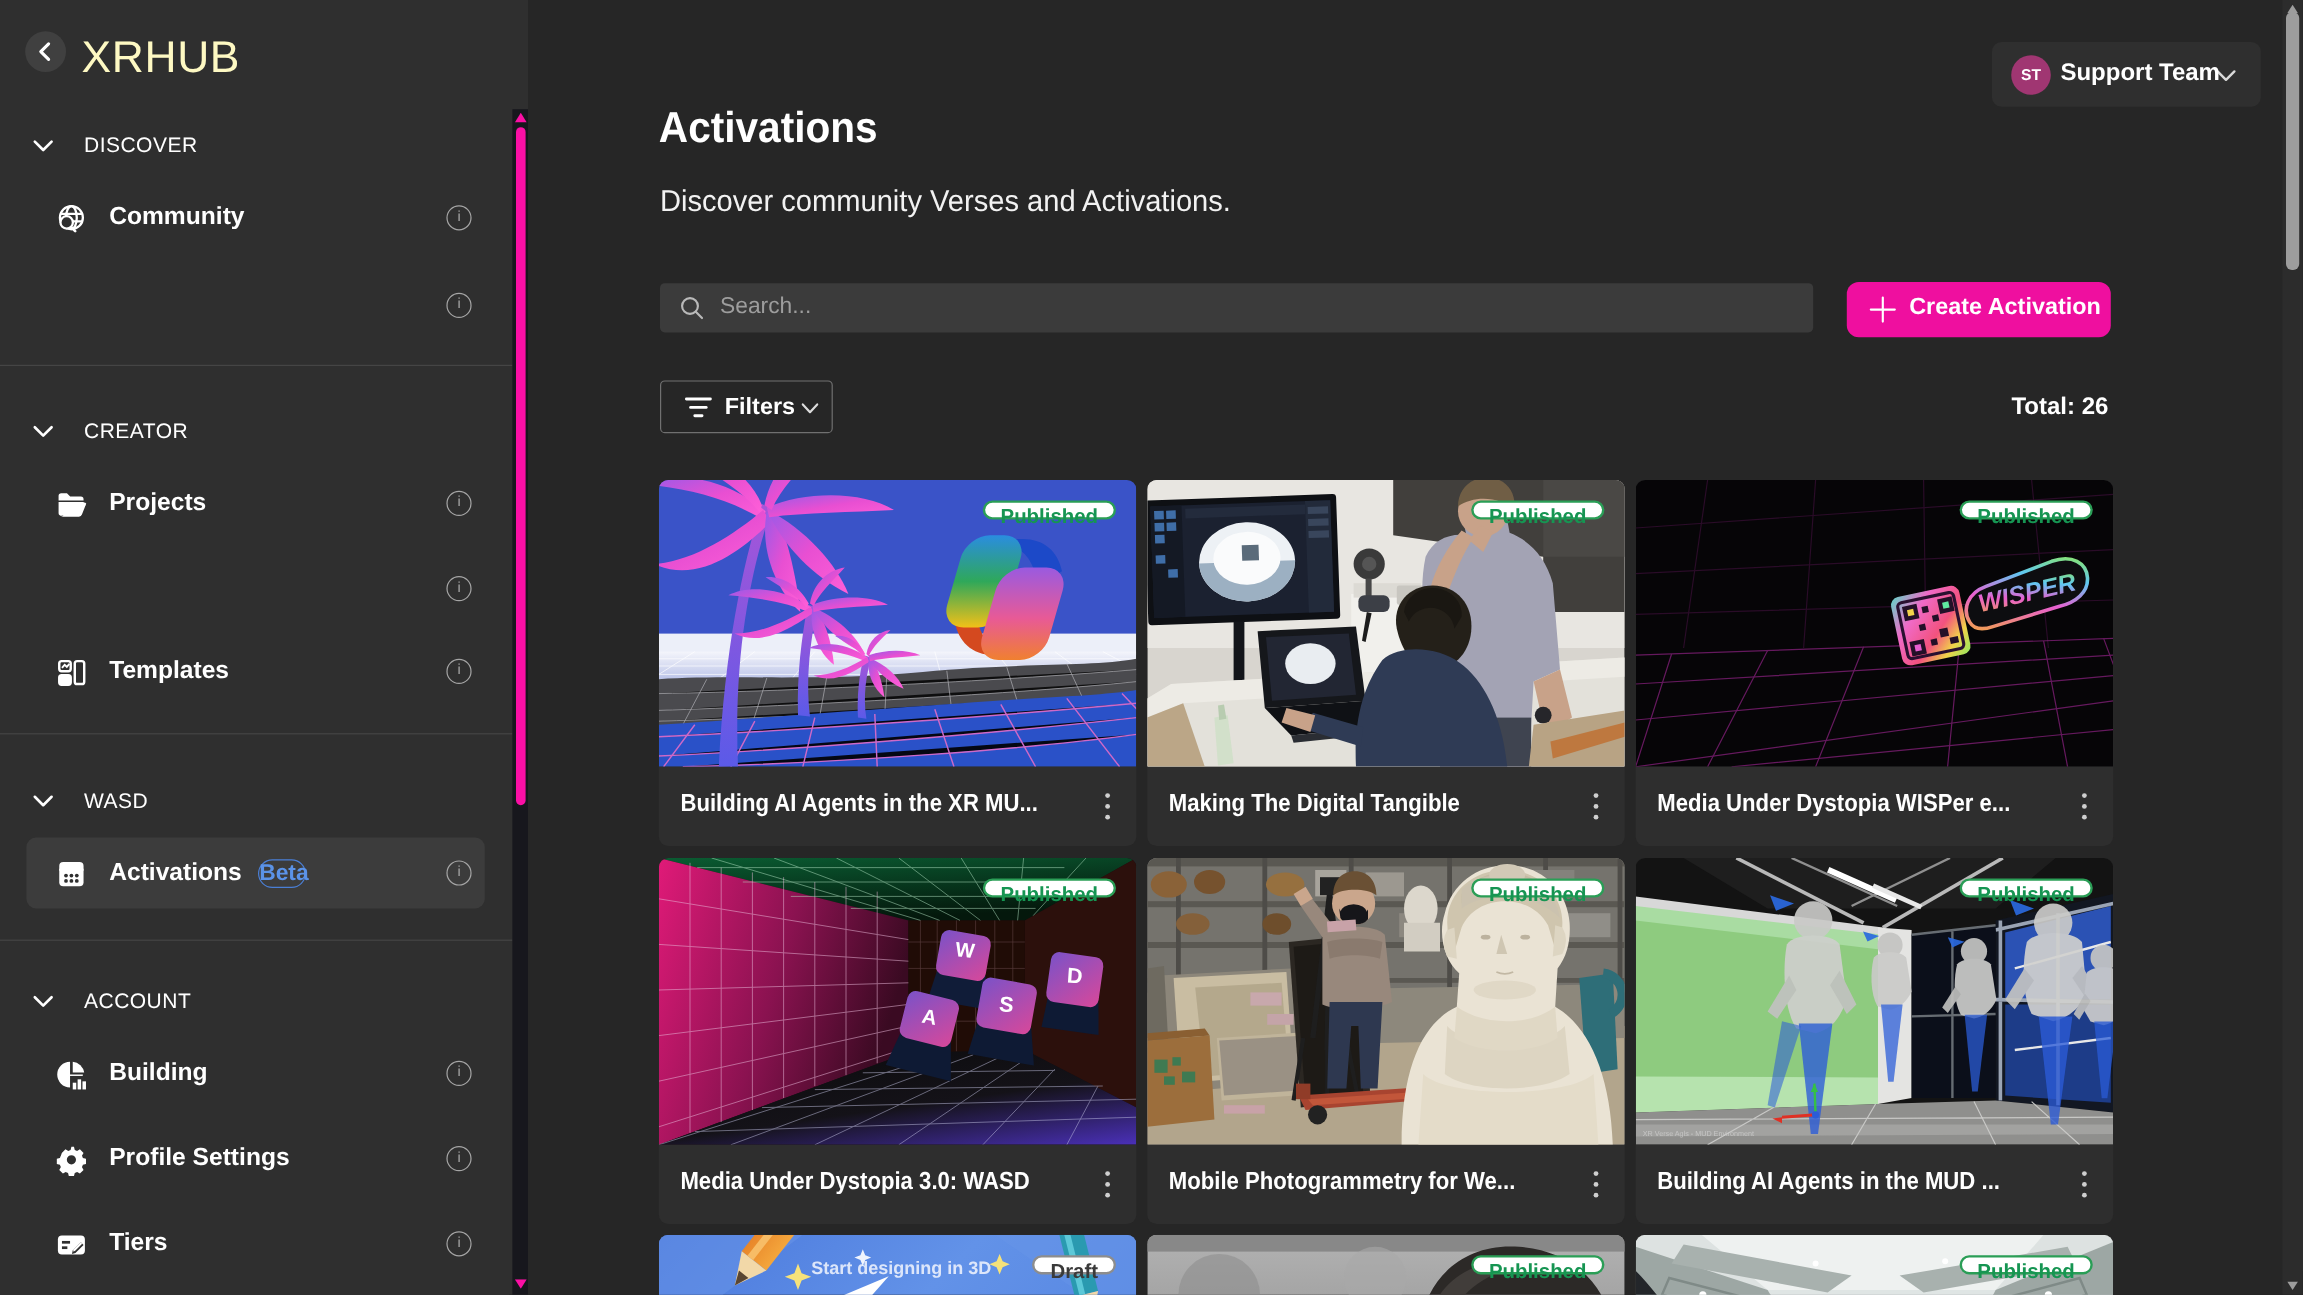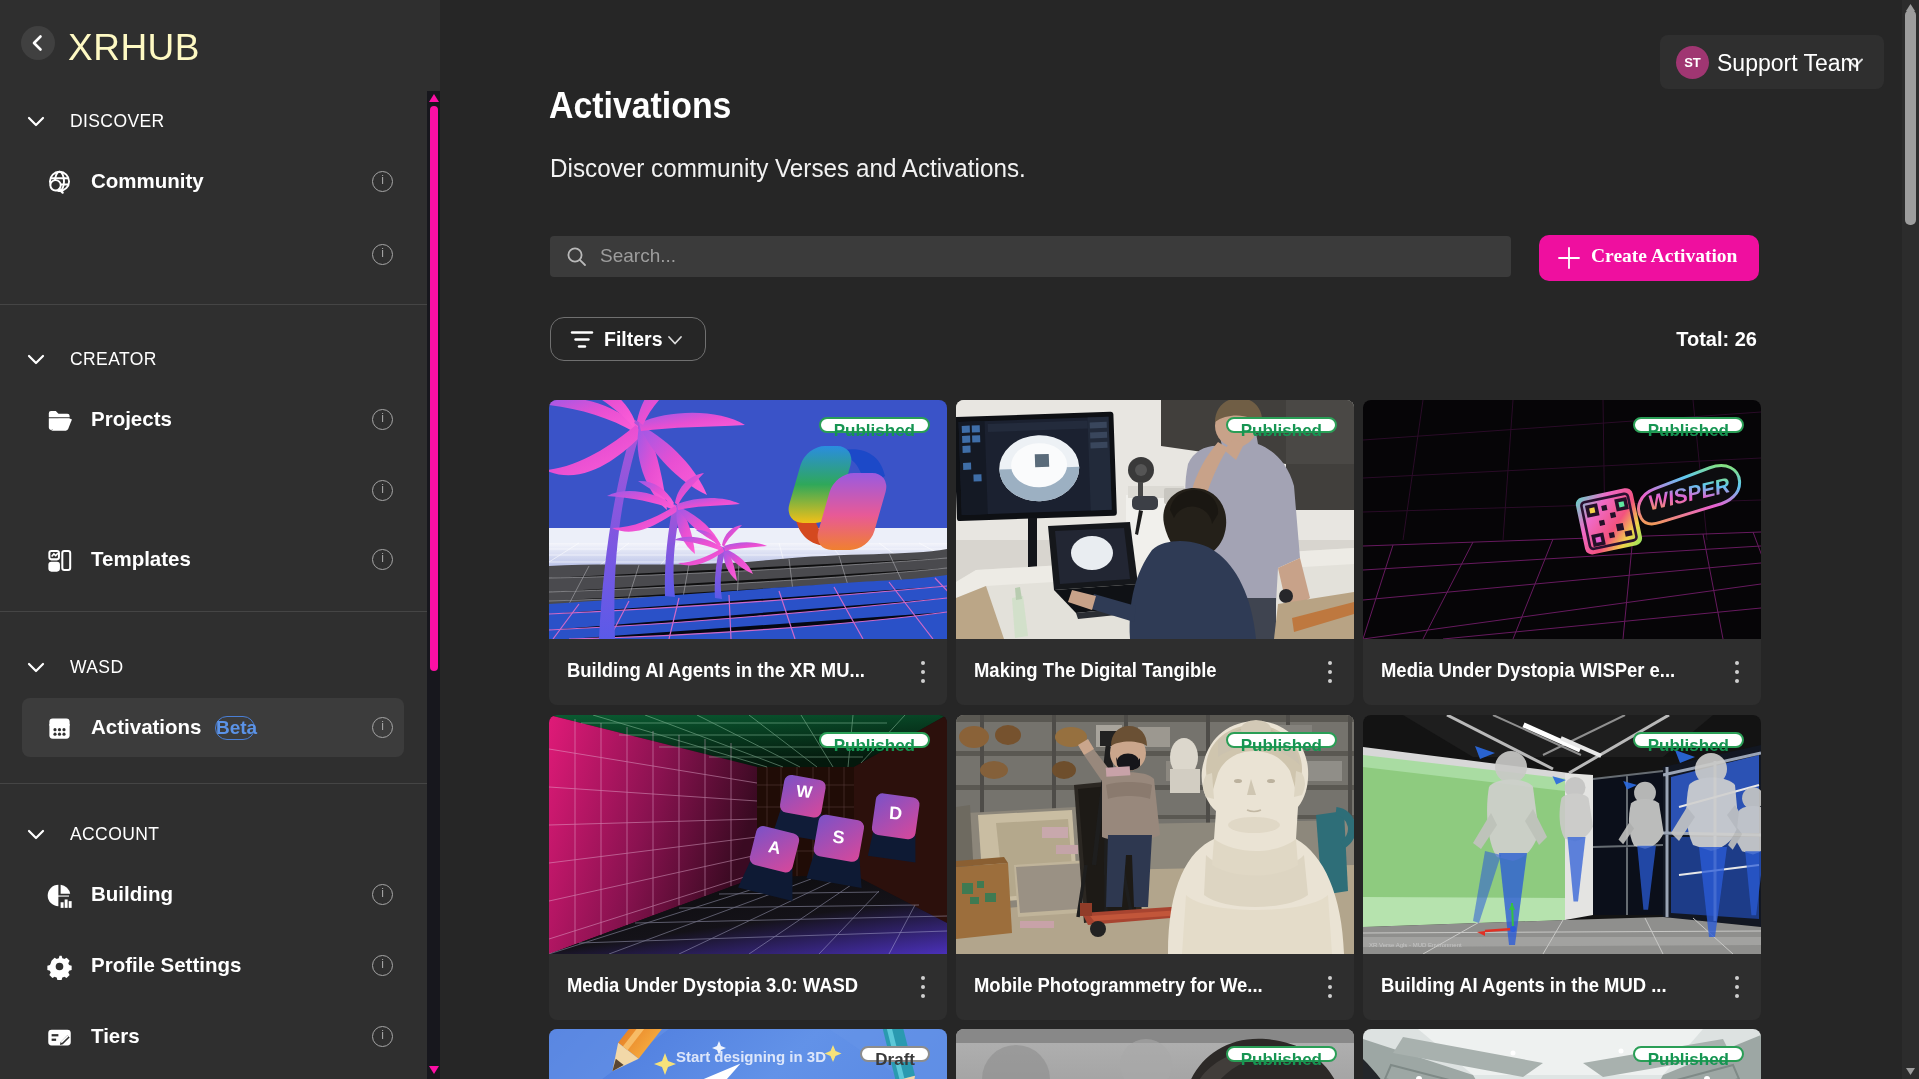--- a/index.html
+++ b/index.html
@@ -21,29 +21,29 @@
   .selrow { position:absolute; left:22px; top:698px; width:382px; height:59px; background:#3c3c3c; border-radius:8px; }
   .beta { position:absolute; left:215px; top:716px; width:40px; height:24px; border:1.5px solid #4a7fd6; border-radius:12px;
      color:#5b93e8; font-size:19px; font-weight:bold; text-align:center; line-height:21px; }
   
   #strack { position:absolute; left:427px; top:91px; width:13px; height:988px; background:#17171d; }
   #sthumb { position:absolute; left:429.5px; top:106px; width:8px; height:565px; background:#fb0fa5; border-radius:4px; }
   
   .chip { position:absolute; left:1660px; top:35px; width:224px; height:54px; background:#2f2f2f; border-radius:8px; }
   .avatar { position:absolute; left:1676px; top:46px; width:33px; height:33px; border-radius:50%; background:#a03672;
     color:#fff; font-size:13px; font-weight:bold; text-align:center; line-height:33px; }
-  .chipname { position:absolute; left:1717px; top:50px; font-size:23px; font-weight:normal; color:#fff; }
+  .chipname { position:absolute; left:1717px; top:50px; font-size:20px; font-weight:bold; color:#fff; }
   h1 { position:absolute; left:549px; top:85px; font-size:36px; font-weight:bold; color:#fff; transform:scaleX(0.94); transform-origin:left top; }
   .subtitle { position:absolute; left:550px; top:154px; font-size:25px; color:#f2f2f2; transform:scaleX(0.97); transform-origin:left top; }
   .search { position:absolute; left:550px; top:236px; width:961px; height:41px; background:#3b3b3b; border-radius:4px;text-align:center; }
   .ph { position:absolute; left:50px; top:9px; color:#9d9d9d; font-size:19px; }
   .createbtn { position:absolute; left:1539px; top:235px; width:220px; height:46px; background:#ef0f9f; border-radius:10px;
-    color:#fff; font-weight:bold; font-size:19.5px;font-family:Liberation Serif, serif; }
+    color:#fff; font-weight:bold; font-size:19.5px; }
   .createbtn span { position:absolute; left:52px; top:10px; }
-  .filters { position:absolute; left:550px; top:317px; width:156px; height:44px; border:1px solid #707070; border-radius:14px; }
+  .filters { position:absolute; left:550px; top:317px; width:144px; height:44px; border:1px solid #707070; border-radius:4px; }
   .filters span { position:absolute; left:53px; top:10px; color:#fff; font-size:19.5px; font-weight:bold; }
   .total { position:absolute; left:1557px; top:328px; width:200px; text-align:right; color:#fff; font-size:20px; font-weight:bold; }
   
   .card { position:absolute; width:398px; height:305px; border-radius:8px; background:#2e2e2e; overflow:hidden; }
   .cimg { position:absolute; left:0; top:0; width:398px; height:239px; overflow:hidden; }
   .ctitle { position:absolute; left:18px; top:258px; width:390px; font-size:20.5px; font-weight:bold; color:#fff; white-space:nowrap; overflow:hidden; transform:scaleX(0.9); transform-origin:left top; }
   .dots { position:absolute; right:22px; top:261px; width:4px; }
   .dots i { display:block; width:4px; height:4px; border-radius:50%; background:#cfcfcf; margin-bottom:5px; }
   .badge { position:absolute; top:17px; right:17px; height:16px; padding:0 13px; background:#fff; border:2px solid #2a9e56;
     border-radius:15px; color:#169552; font-size:17px; font-weight:bold; line-height:24px; }

